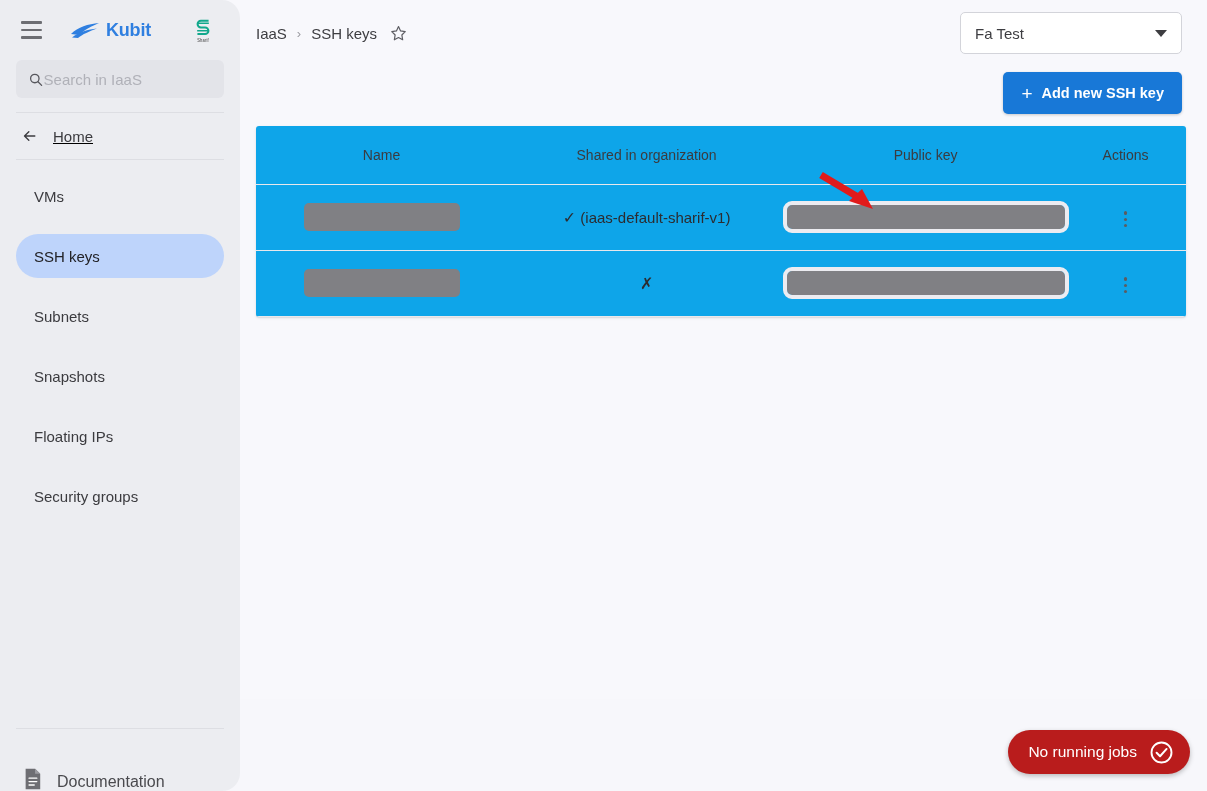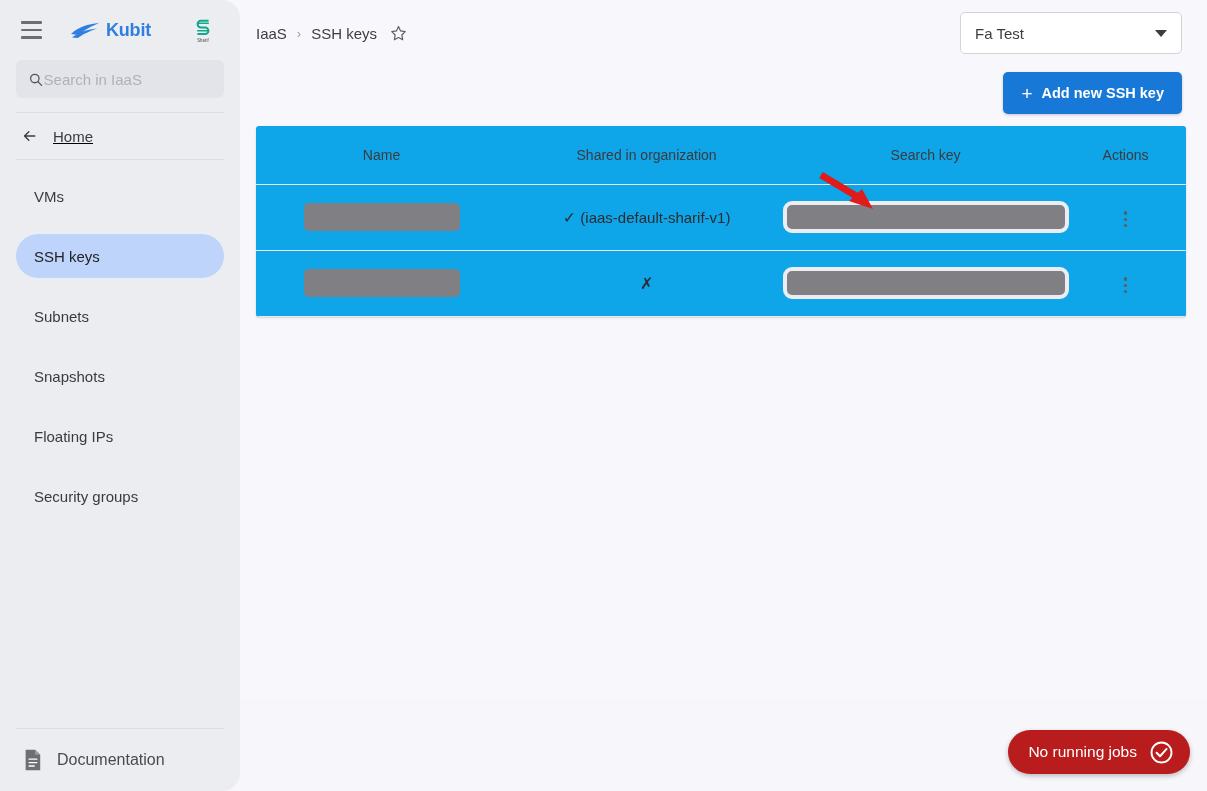--- a/index.html
+++ b/index.html
@@ -89,21 +89,21 @@
     display: flex; align-items: center;
     padding: 0 18px;
     font-size: 15px; color: #3b3b3f;
     cursor: pointer;
   }
   .nav-item.active { background: #bed4fb; color: #222226; }
 
   .sb-bottom { margin-top: auto; }
   .sb-divider3 { height: 1px; background: #dddee3; margin: 0 16px 0 16px; }
   .doc-row {
-    display: flex; align-items: center; gap: 14px;
+    display: flex; align-items: flex-end; gap: 14px;
     padding: 0 22px; height: 62px; cursor: pointer;
   }
   .doc-row .label { font-size: 16px; color: #4a4a4e; }
 
   
   #main {
     position: absolute; left: 240px; top: 0;
     width: 967px; height: 791px;
   }
   .topbar {
@@ -331,21 +331,21 @@
         <span>Add new SSH key</span>
       </button>
     </div>
 
     <div class="card">
       <table>
         <thead>
           <tr>
             <th class="col-name">Name</th>
             <th class="col-shared">Shared in organization</th>
-            <th class="col-pub">Search key</th>
+            <th class="col-pub">Public key</th>
             <th class="col-act">Actions</th>
           </tr>
         </thead>
         <tbody>
 
           <tr>
             <td>
               <span class="redacted name"></span>
             </td>
             <td>

